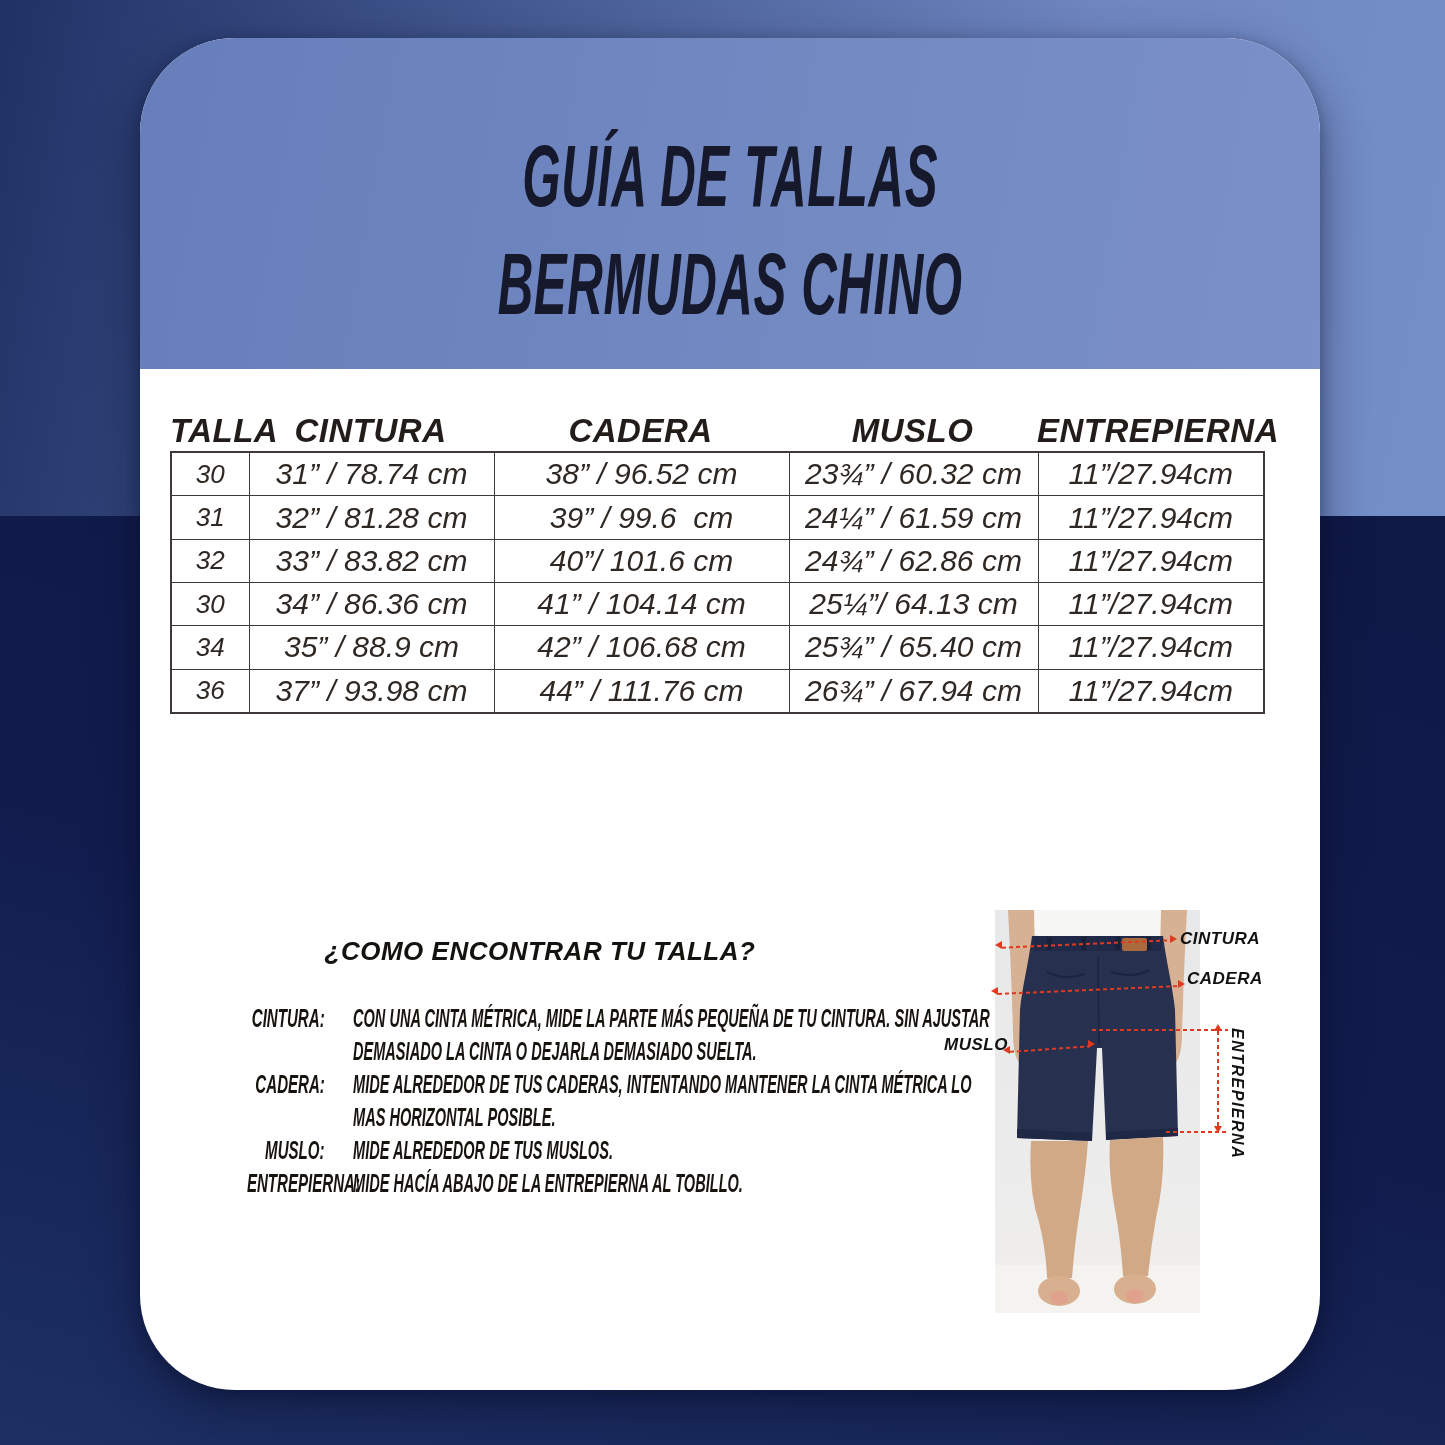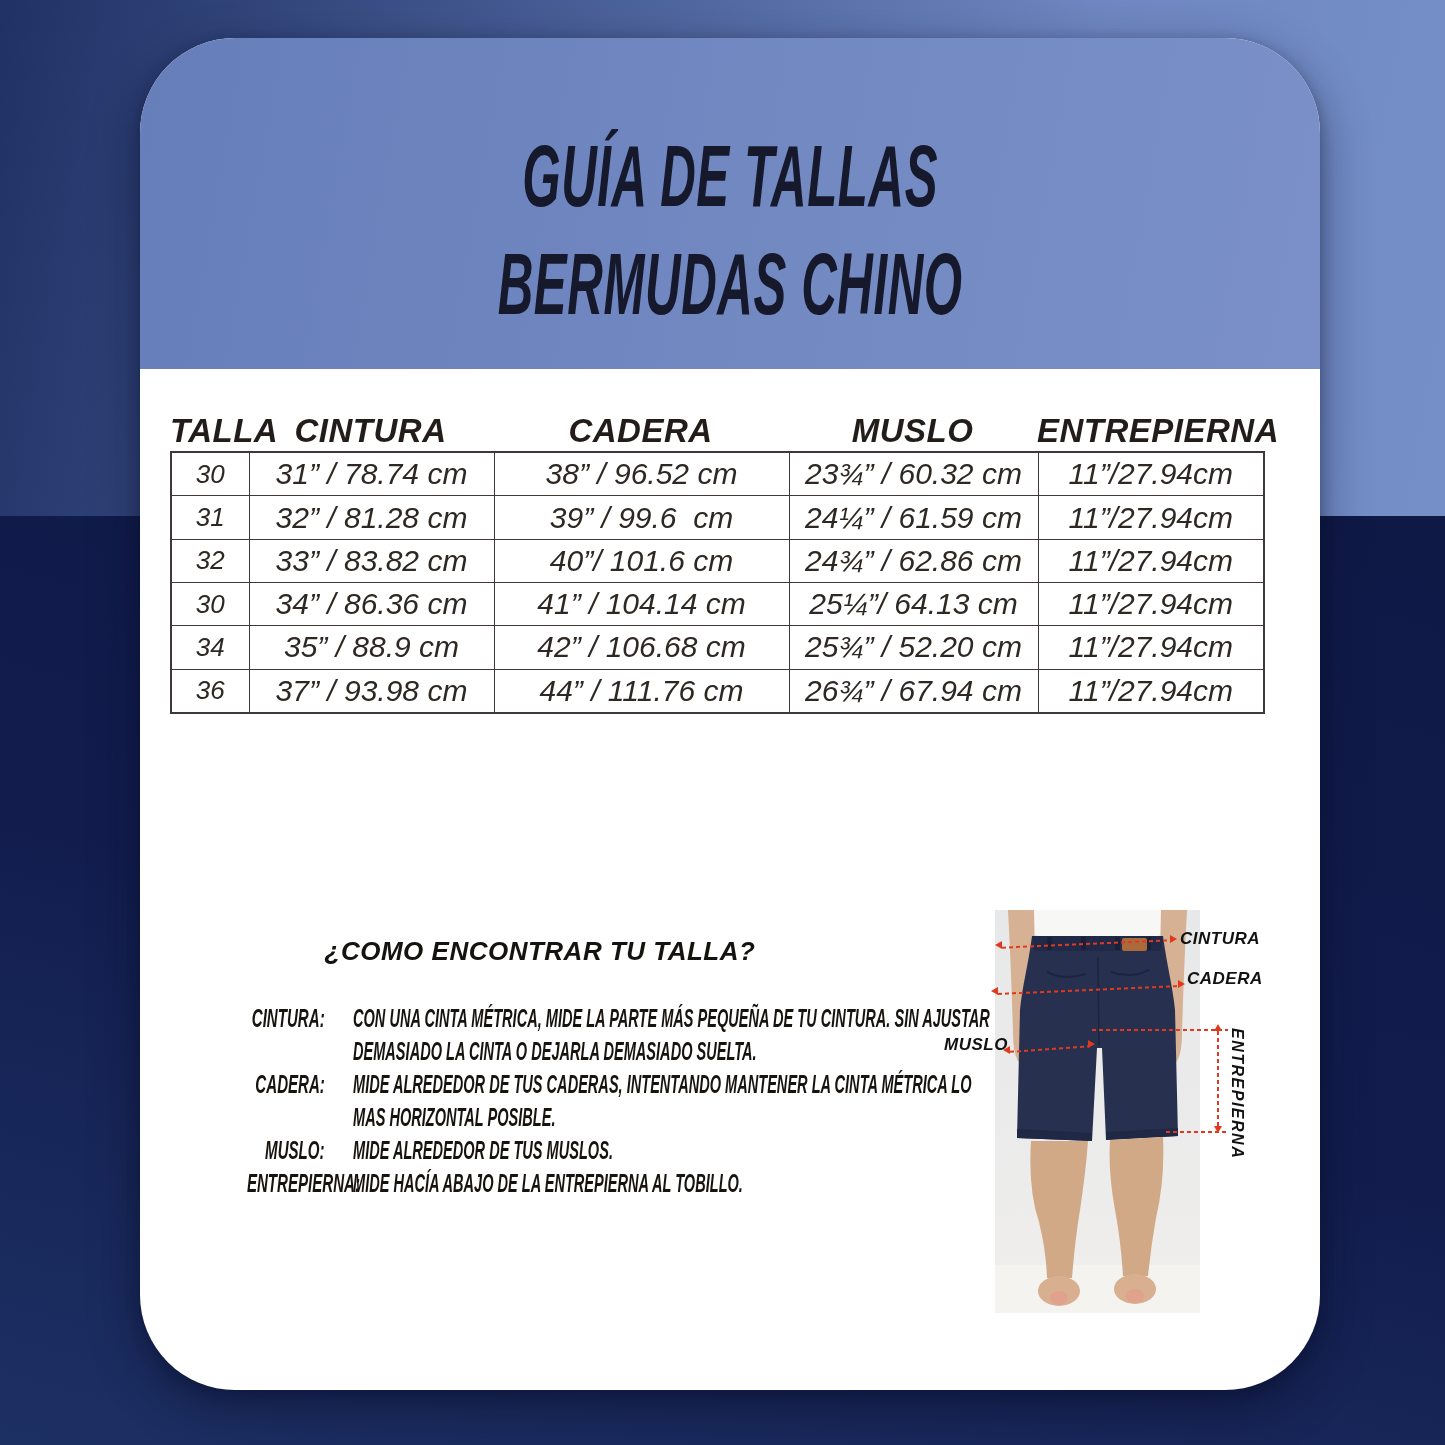--- a/index.html
+++ b/index.html
@@ -123,21 +123,21 @@
         <td class="talla">30</td>
         <td>34” / 86.36 cm</td>
         <td>41” / 104.14 cm</td>
         <td>25¼”/ 64.13 cm</td>
         <td>11”/27.94cm</td>
       </tr>
       <tr>
         <td class="talla">34</td>
         <td>35” / 88.9 cm</td>
         <td>42” / 106.68 cm</td>
-        <td>25¾” / 52.20 cm</td>
+        <td>25¾” / 65.40 cm</td>
         <td>11”/27.94cm</td>
       </tr>
       <tr>
         <td class="talla">36</td>
         <td>37” / 93.98 cm</td>
         <td>44” / 111.76 cm</td>
         <td>26¾” / 67.94 cm</td>
         <td>11”/27.94cm</td>
       </tr>
     </tbody>

